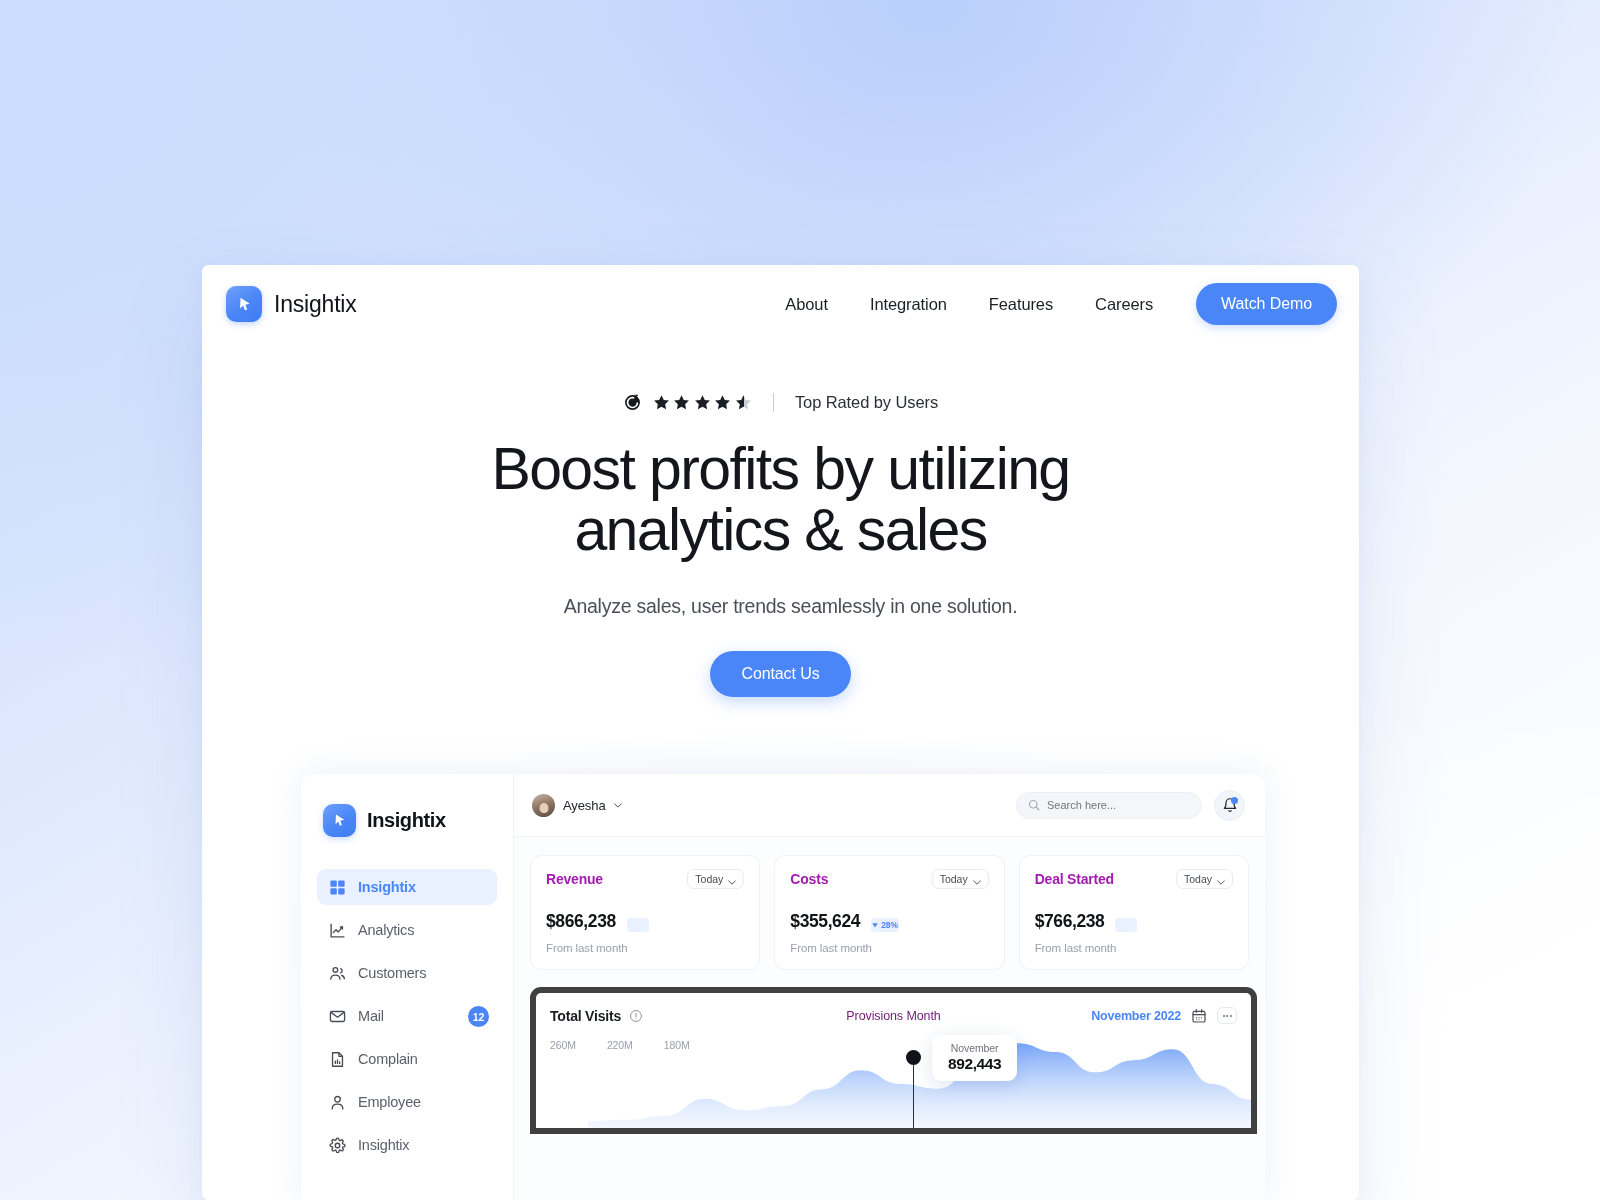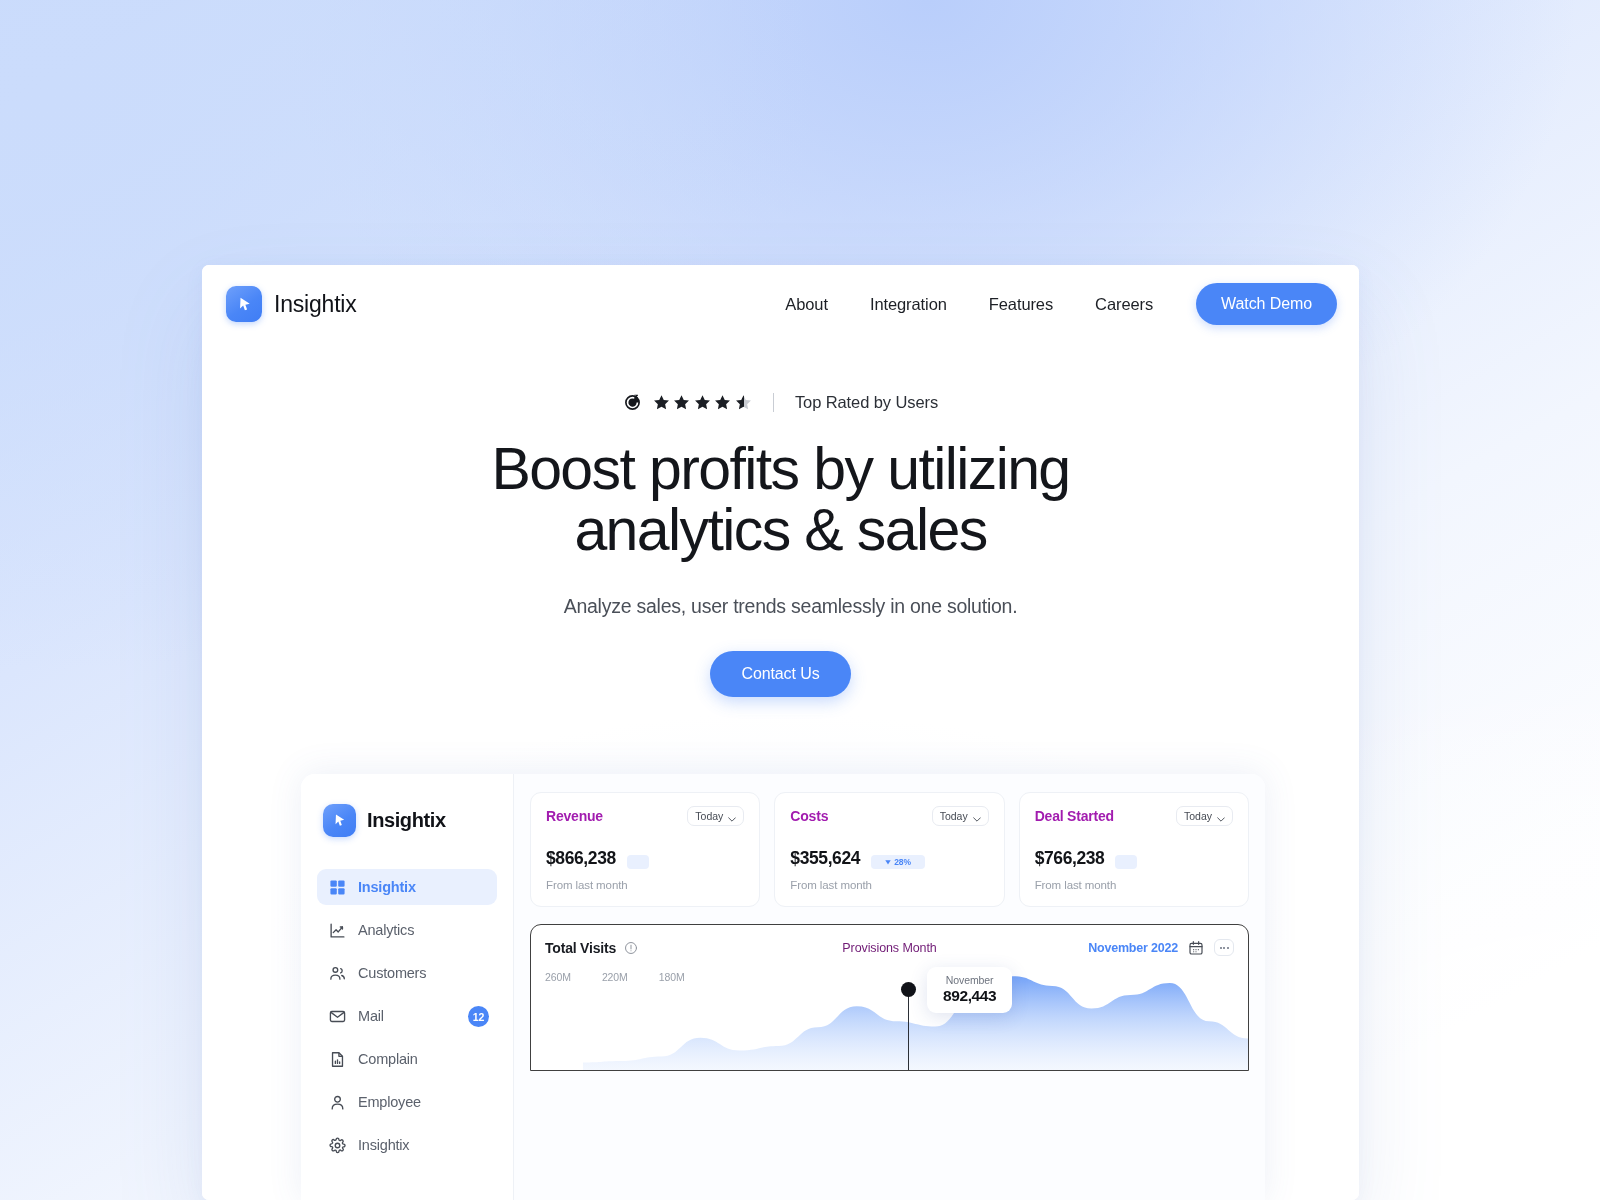--- a/index.html
+++ b/index.html
@@ -178,29 +178,29 @@
     border:1px solid #e8ebf1; border-radius:7px; padding:3px 7px;
     font-size:10.5px; color:#474c55; cursor:pointer; background:#fff;
   }
   .chev{ width:8px; height:5px; display:block; }
   .stat-val-row{ display:flex; align-items:flex-end; gap:11px; margin-top:22px; }
   .stat-val{ font-size:17.5px; font-weight:700; color:#121418; letter-spacing:-.4px; }
   .stat-pill{
     height:14px; min-width:22px; border-radius:4px; background:#e9f0fe;
   }
   .stat-pill.delta{
-    display:flex; align-items:center; gap:3px; padding:0 14px;
+    display:flex; align-items:center; gap:3px; padding:0 1px;
     color:#4a86f7; font-size:8.5px; font-weight:700;
   }
   .stat-foot{ margin-top:10px; font-size:11.5px; color:#9aa0aa; letter-spacing:-.1px; }
 
   
   .chart-panel{
-    margin:17px 16px 0 16px; background:#fff;
-    border:1px solid #404040; border-top-left-radius:11px; border-top-right-radius:11px;
+    margin:17px 8px 0 16px; background:#fff;
+    border:6px solid #404040; border-top-left-radius:11px; border-top-right-radius:11px;
     height:147px; position:relative; overflow:hidden;
   }
   .chart-head{
     display:flex; align-items:center; padding:14px 14px 0 14px; gap:8px;
   }
   .chart-title{ font-size:14px; font-weight:700; color:#191c22; letter-spacing:-.2px; }
   .info-ico{ width:14px; height:14px; display:block; }
   .chart-center{
     position:absolute; left:50%; top:16px; transform:translateX(-50%);
     font-size:12.5px; color:#701a75; letter-spacing:-.1px; white-space:nowrap;
@@ -376,20 +376,43 @@
                 <circle cx="12" cy="12" r="3.2"></circle>
                 <path d="M19.2 14.4a1.6 1.6 0 0 0 .32 1.76l.06.06a1.9 1.9 0 1 1-2.7 2.7l-.06-.06a1.6 1.6 0 0 0-1.76-.32 1.6 1.6 0 0 0-.97 1.46v.17a1.9 1.9 0 1 1-3.8 0v-.09a1.6 1.6 0 0 0-1.05-1.46 1.6 1.6 0 0 0-1.76.32l-.06.06a1.9 1.9 0 1 1-2.7-2.7l.06-.06a1.6 1.6 0 0 0 .32-1.76 1.6 1.6 0 0 0-1.46-.97H3.4a1.9 1.9 0 1 1 0-3.8h.09a1.6 1.6 0 0 0 1.46-1.05 1.6 1.6 0 0 0-.32-1.76l-.06-.06a1.9 1.9 0 1 1 2.7-2.7l.06.06a1.6 1.6 0 0 0 1.76.32h.08a1.6 1.6 0 0 0 .97-1.46V3.4a1.9 1.9 0 1 1 3.8 0v.09a1.6 1.6 0 0 0 .97 1.46 1.6 1.6 0 0 0 1.76-.32l.06-.06a1.9 1.9 0 1 1 2.7 2.7l-.06.06a1.6 1.6 0 0 0-.32 1.76v.08a1.6 1.6 0 0 0 1.46.97h.17a1.9 1.9 0 1 1 0 3.8h-.09a1.6 1.6 0 0 0-1.46.97z"></path>
               </svg>
           <span>Insightix</span>
         </div>
       </div>
     </div>
 
     <div class="dash-main">
 
+      <div class="dash-top">
+        <div class="user-chip">
+          <span class="avatar"></span>
+          <span class="user-name">Ayesha</span>
+          <svg class="chev" viewBox="0 0 12 7" fill="none" stroke="#3b4049" stroke-width="1.4" stroke-linecap="round">
+                <path d="M1 1l5 5 5-5"></path>
+              </svg>
+        </div>
+        <div class="search-box">
+          <svg class="search-ico" viewBox="0 0 16 16" fill="none" stroke="#a5abb5" stroke-width="1.6" stroke-linecap="round">
+                <circle cx="7" cy="7" r="5"></circle>
+                <path d="M11 11l3.5 3.5"></path>
+              </svg>
+          <input class="search-input" placeholder="Search here..." style="">
+        </div>
+        <div class="bell-btn">
+          <svg width="16" height="16" viewBox="0 0 24 24" fill="none" stroke="#22262d" stroke-width="1.8" stroke-linejoin="round">
+                <path d="M18 8.6a6 6 0 1 0-12 0c0 6.5-2.5 8.4-2.5 8.4h17S18 15.1 18 8.6z"></path>
+                <path d="M10.3 20.6a2 2 0 0 0 3.4 0" stroke-linecap="round"></path>
+              </svg>
+          <span class="bell-dot"></span>
+        </div>
+      </div>
 
       <div class="stats">
 
         <div class="stat">
           <div class="stat-head">
             <span class="stat-title">Revenue</span>
             <span class="stat-select">
               <span>Today</span>
               <svg class="chev" viewBox="0 0 12 7" fill="none" stroke="#474c55" stroke-width="1.4" stroke-linecap="round">
                     <path d="M1 1l5 5 5-5"></path>

